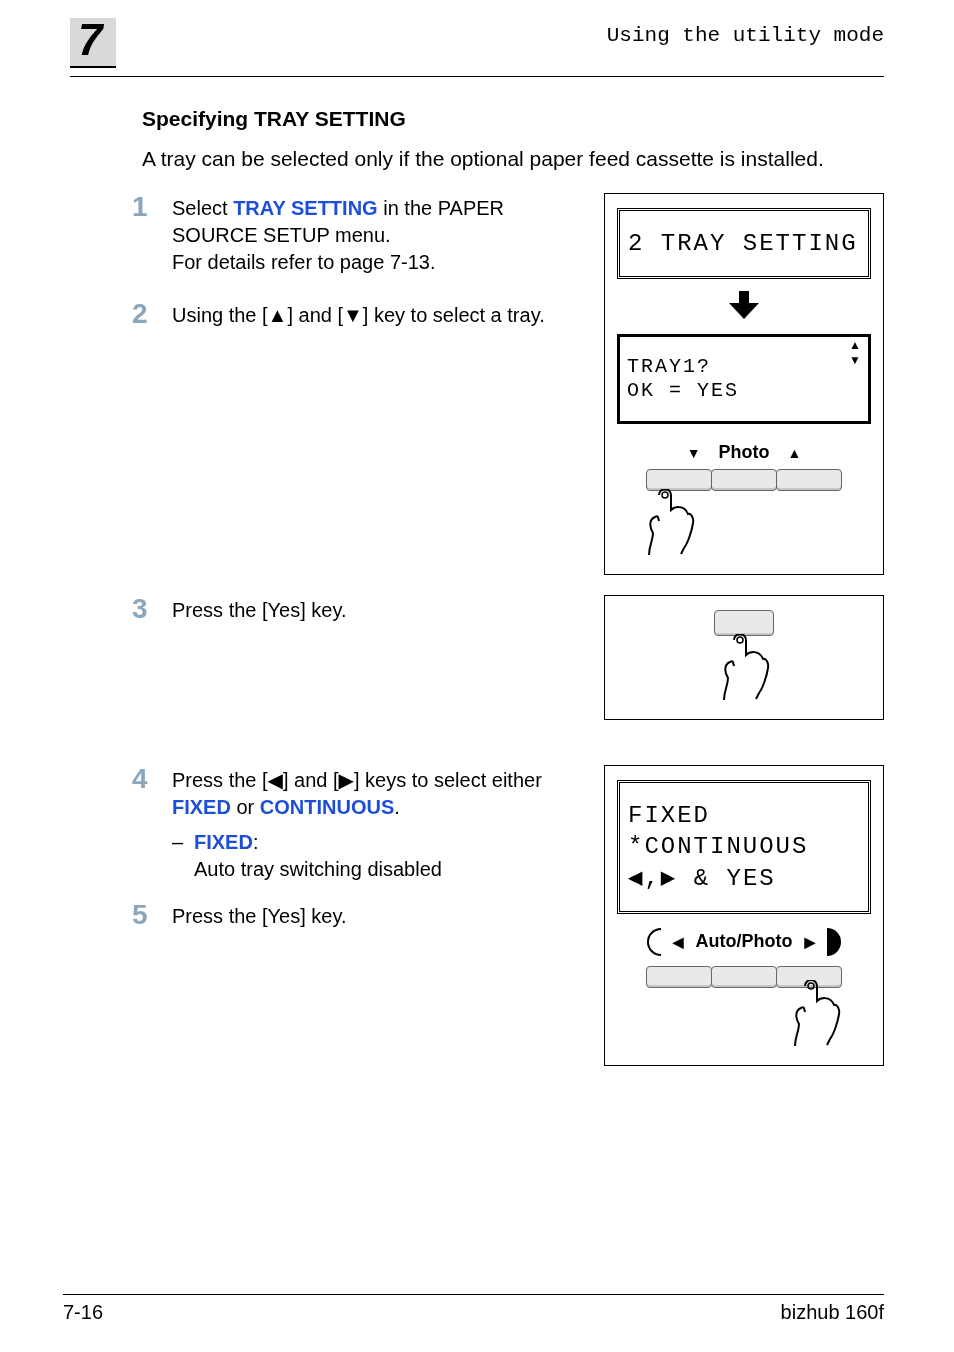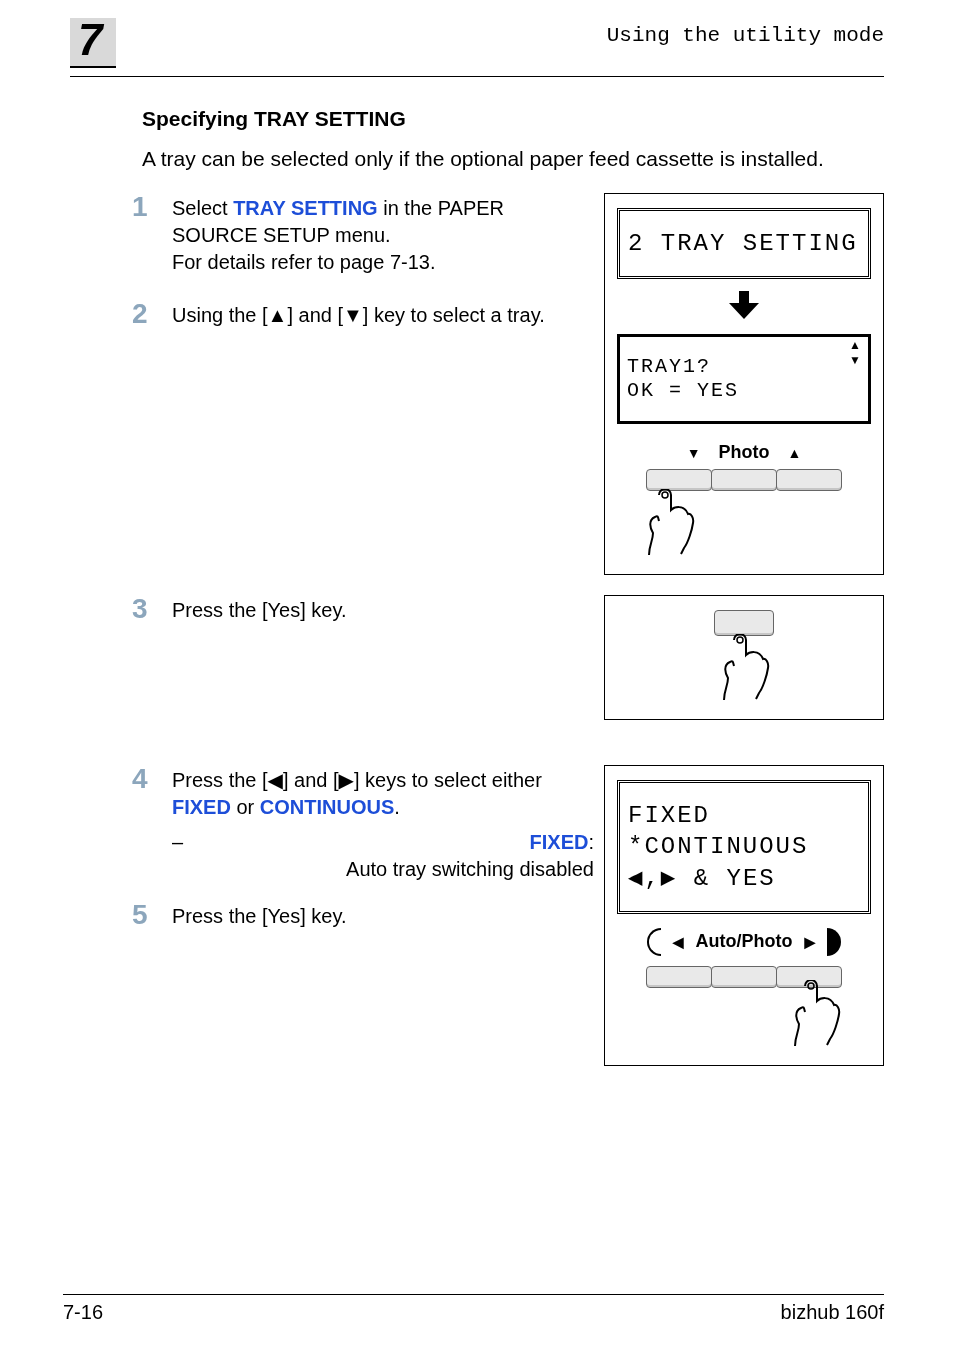--- a/index.html
+++ b/index.html
@@ -75,21 +75,20 @@
     font-size: 20px;
     line-height: 1.35;
     padding-top: 2px;
     padding-right: 10px;
   }
   .step-body .kw { font-weight: bold; color: #1d4ed8; }
   .sublist {
     margin: 8px 0 8px 0;
     padding: 0;
     list-style: none;
-    text-align: right;
   }
   .sublist li {
     margin-bottom: 4px;
     padding-left: 22px;
     position: relative;
   }
   .sublist li::before {
     content: "–";
     position: absolute;
     left: 0;

